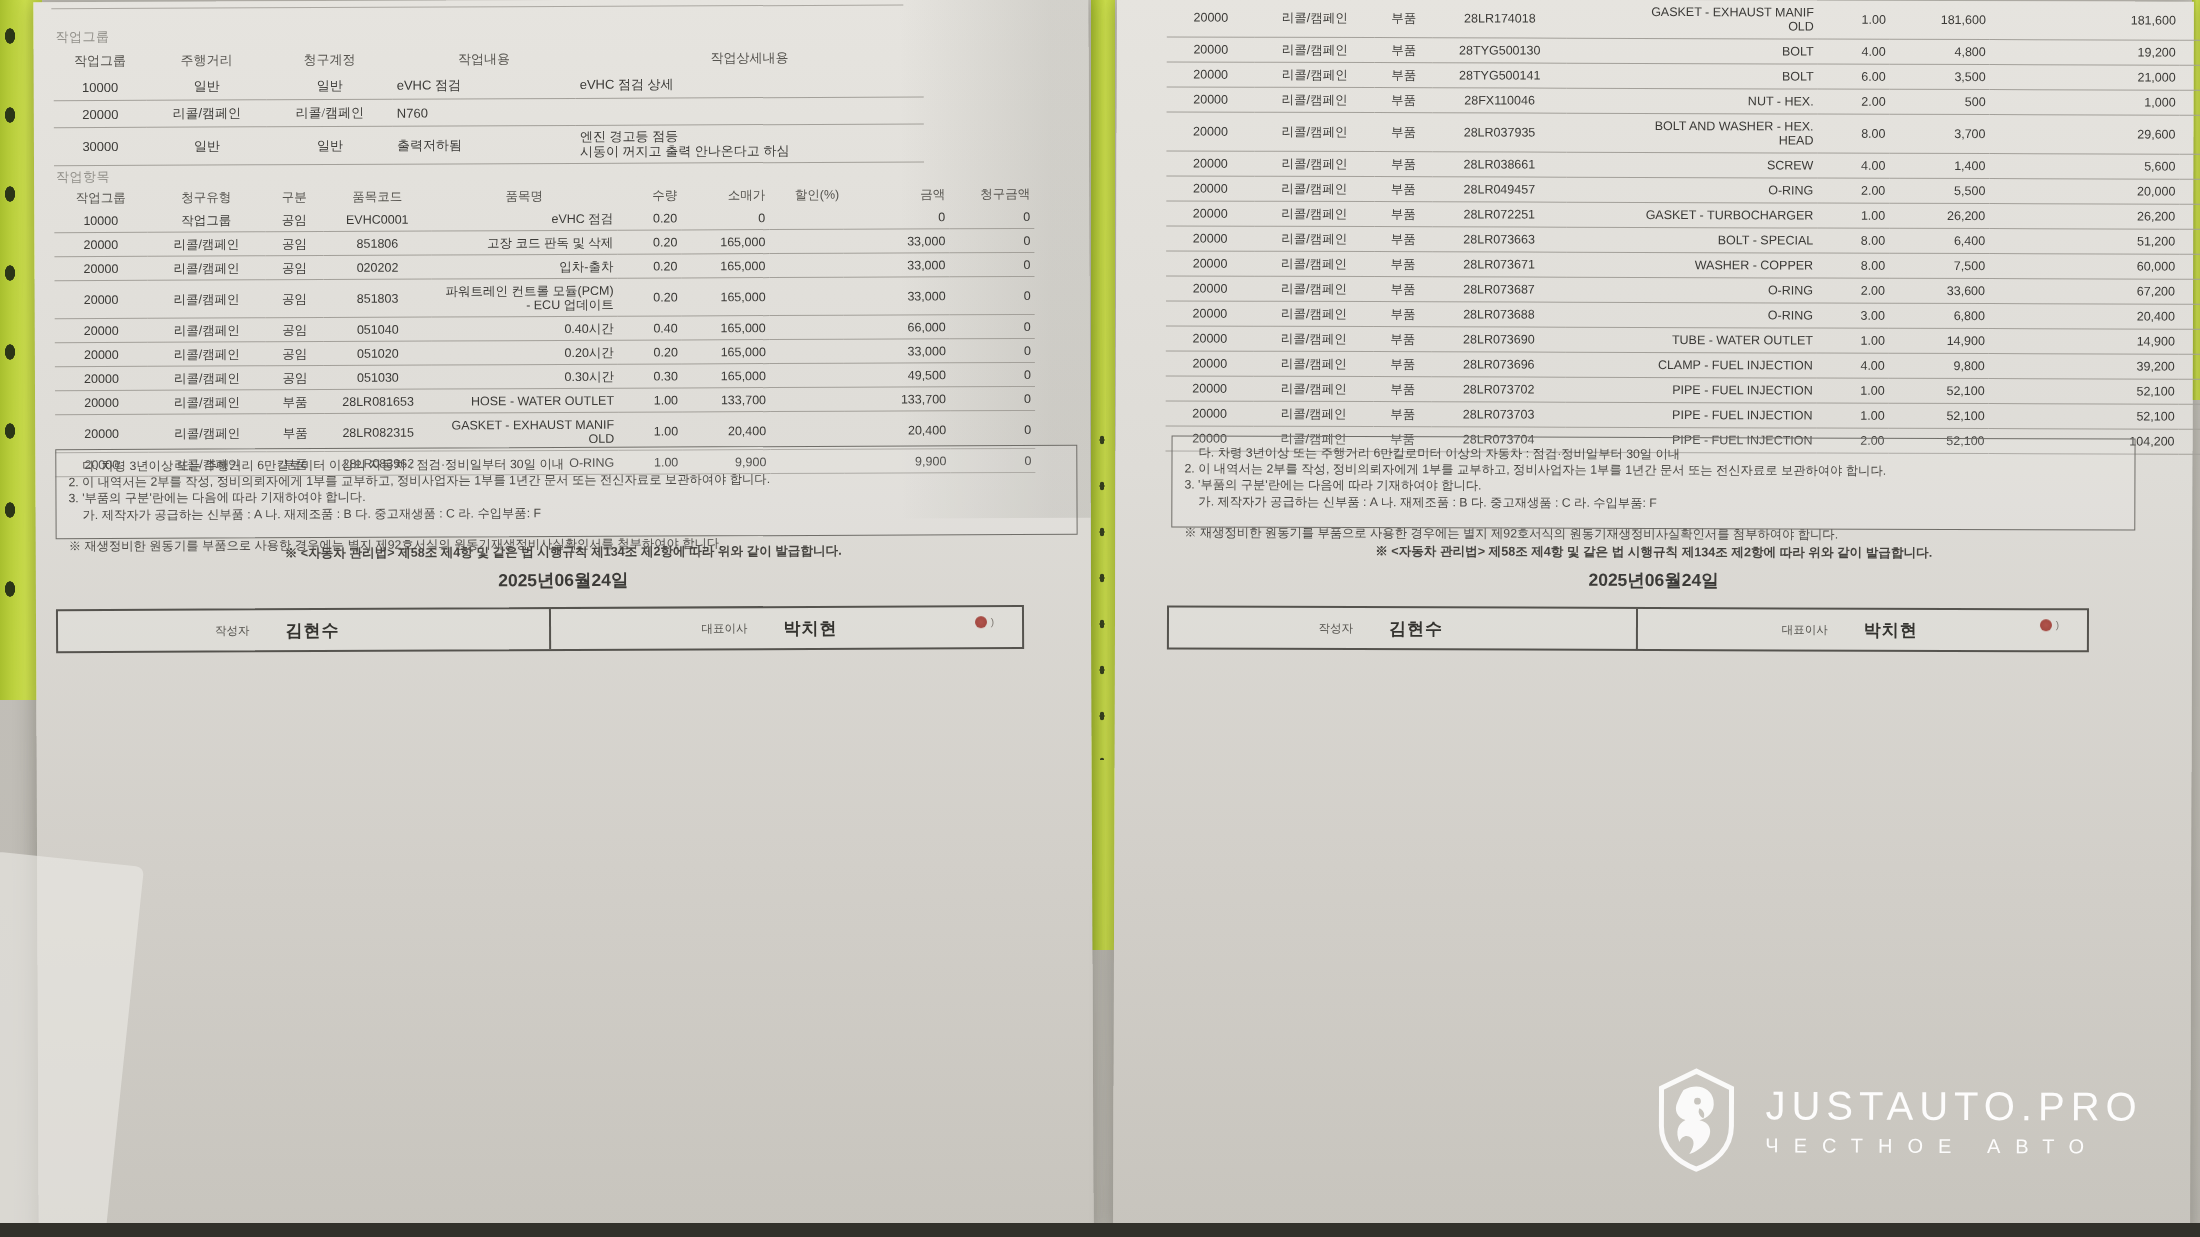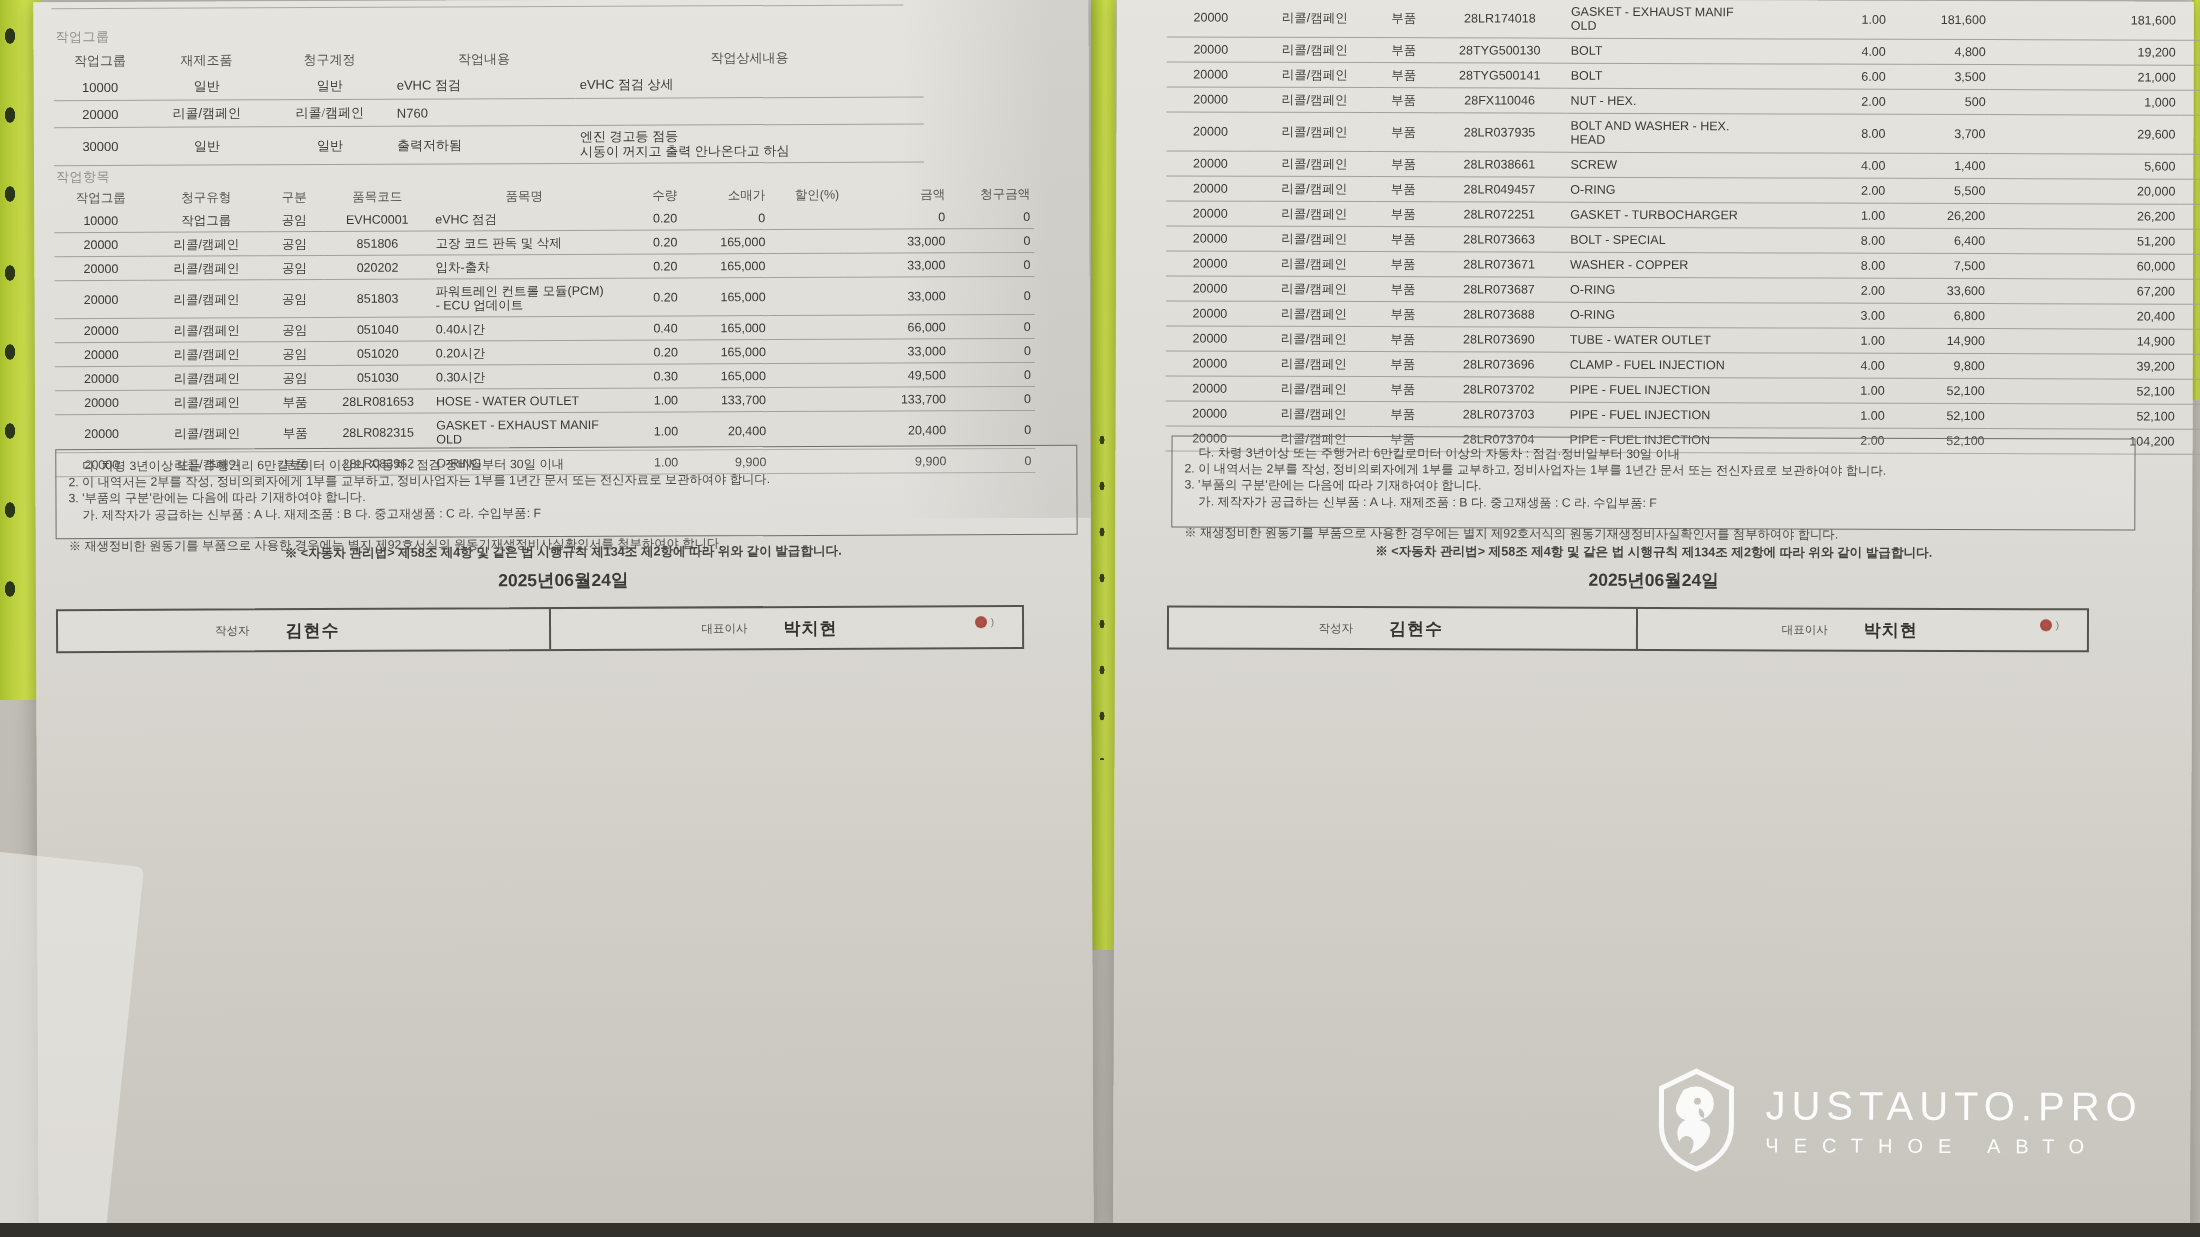--- a/index.html
+++ b/index.html
@@ -51,21 +51,21 @@
   .wg-table .col-account{width:118px;text-align:center;font-family:Liberation Serif, serif;}
   .wg-table .col-content{width:175px;text-align:left;}
   .wg-table .col-detail{width:340px;text-align:left;white-space:pre-line;line-height:1.12;}
   .wg-table th.col-content,.wg-table th.col-detail{text-align:center;}
 
   .items-table td,.items-table th{padding:4.5px 4px;line-height:1.12;}
   .items-table .col-group{text-align:center;}
   .items-table .col-type{text-align:center;}
   .items-table .col-gubun{text-align:center;}
   .items-table .col-code{text-align:center;}
-  .items-table .col-name{text-align:left;white-space:pre-line;}
+  .items-table .col-name{text-align:right;white-space:pre-line;}
   .items-table .col-qty,.items-table .col-retail,.items-table .col-discount,
   .items-table .col-amount,.items-table .col-billed{text-align:right;}
 
   .items-left{width:900px;}
   .items-left .col-group{width:85px;}.items-left .col-type{width:110px;}
   .items-left .col-gubun{width:50px;}.items-left .col-code{width:100px;}
   .items-left .col-name{width:178px;}.items-left .col-qty{width:56px;}
   .items-left .col-retail{width:80px;}.items-left .col-discount{width:66px;}
   .items-left .col-amount{width:98px;}.items-left .col-billed{width:77px;}
 
@@ -122,21 +122,21 @@
         <span>1-10-10-4   □ 8-4   □ -18-4</span>
       </div>
     <div class="hairline" style="left:18px;top:6px;width:852px;"></div>
 
     <div class="abs section-label" style="left:22px;top:26px;">작업그룹</div>
 
     <table class="wg-table abs" style="left:20px;top:46px;">
       <thead>
         <tr>
           <th class="col-group">작업그룹</th>
-          <th class="col-type">재제조품</th>
+          <th class="col-type">주행거리</th>
           <th class="col-account">청구계정</th>
           <th class="col-content">작업내용</th>
           <th class="col-detail">작업상세내용</th>
         </tr>
       </thead>
       <tbody>
           <tr>
             <td class="col-group">10000</td>
             <td class="col-type">일반</td>
             <td class="col-account">일반</td>

